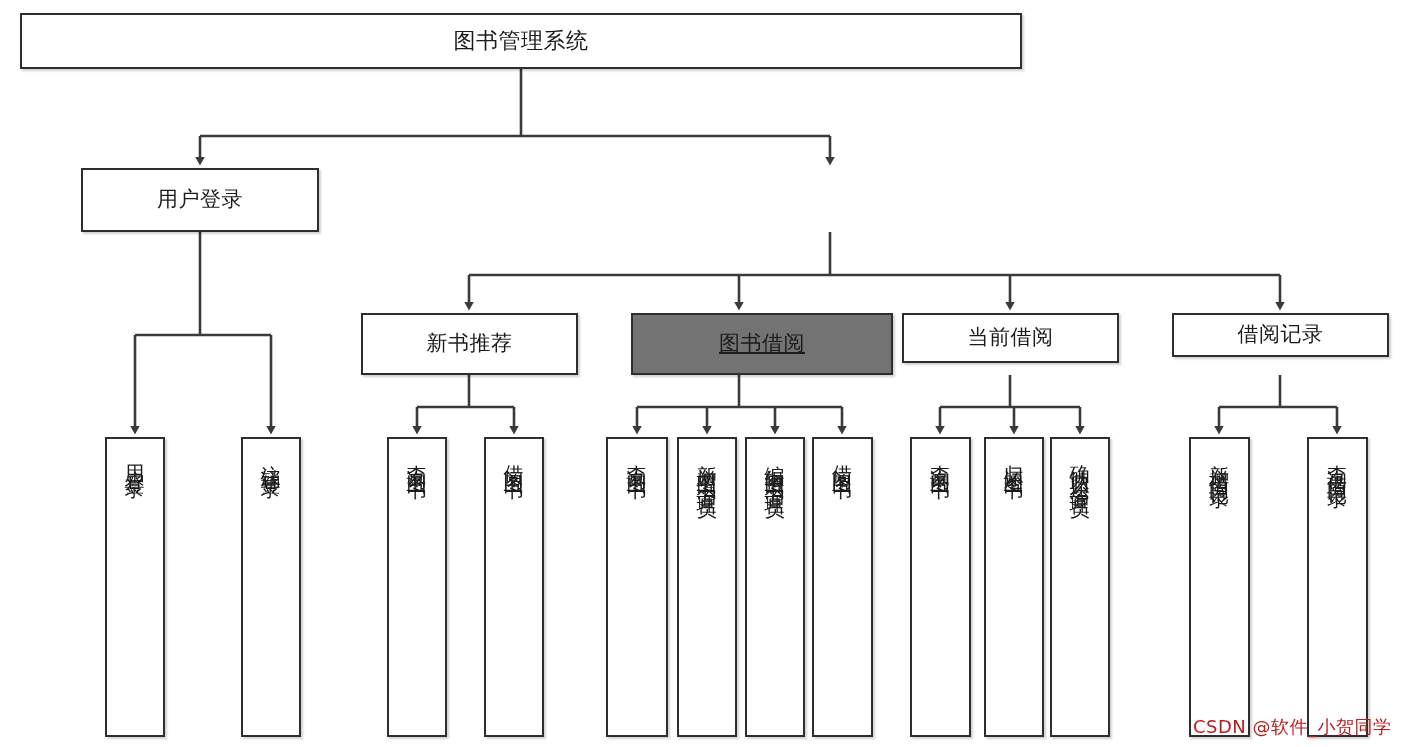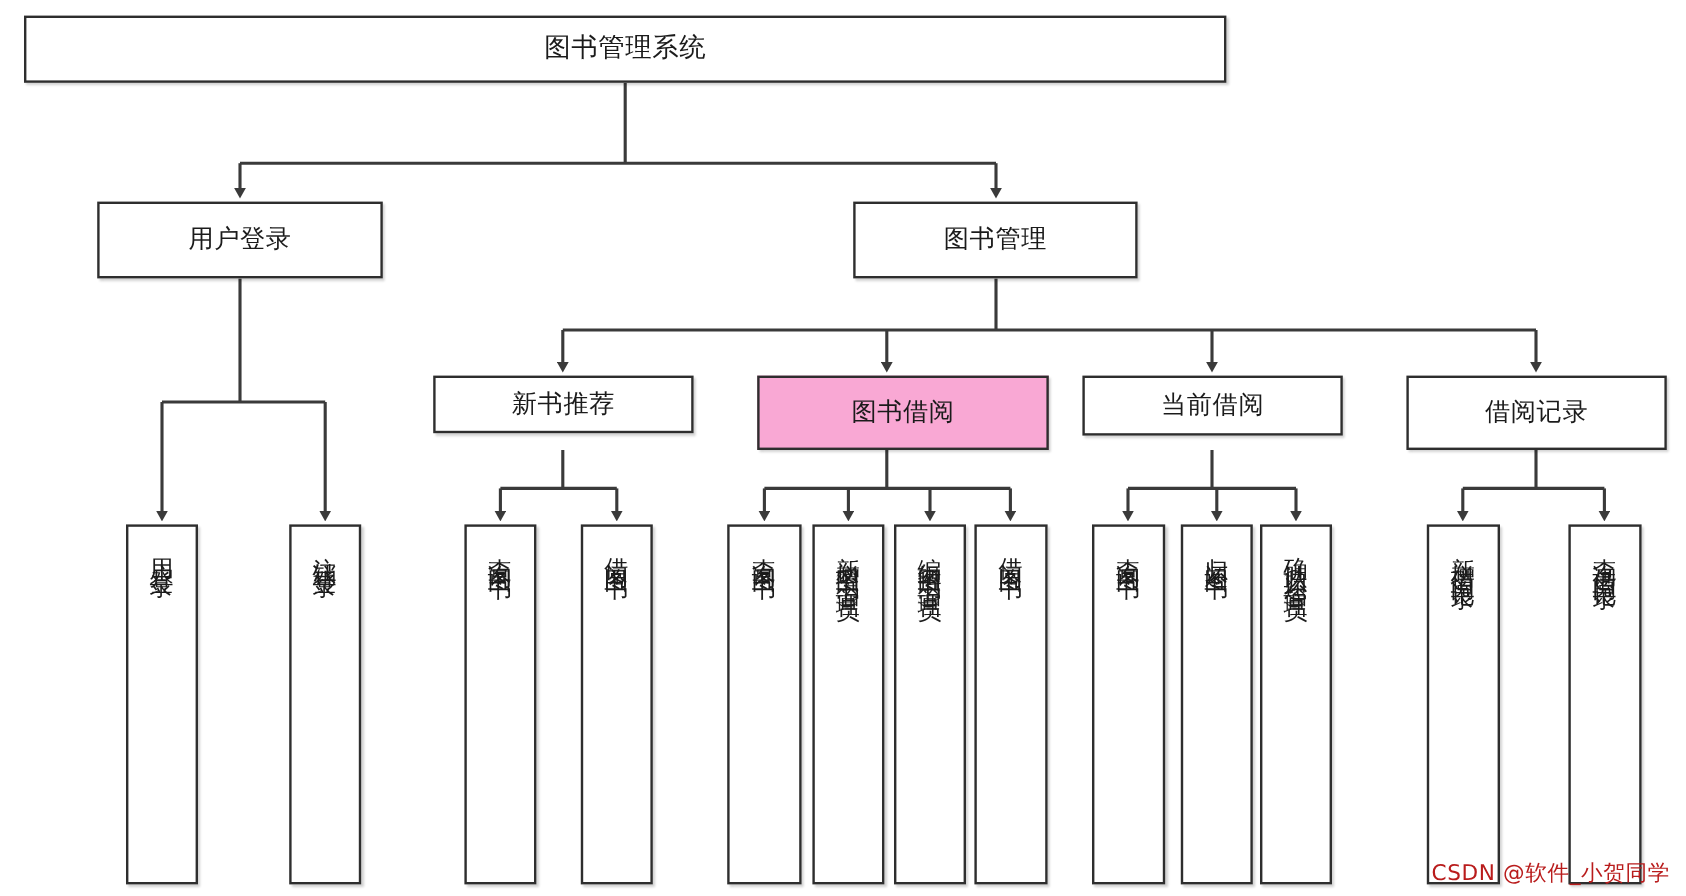--- a/index.html
+++ b/index.html
@@ -121,34 +121,31 @@
     </g>
   </svg>
 
   <div class="node lvl1" style="left: 20px; top: 13px; width: 1002px; height: 56px; border-color: rgb(46, 46, 46); background: rgb(255, 255, 255);">
     <span class="label">图书管理系统</span>
   </div>
 
   <div class="node lvl2" style="left: 81px; top: 168px; width: 238px; height: 64px; border-color: rgb(46, 46, 46); background: rgb(255, 255, 255);">
     <span class="label">用户登录</span>
   </div>
-  <div class="node lvl2" style="left: 711px; top: 168px; width: 237px; height: 64px; border-color: rgb(46, 46, 46); background: rgb(255, 255, 255);">
-    <span class="label">图书管理</span>
-  </div>
 
-  <div class="node lvl3" style="left: 361px; top: 313px; width: 217px; height: 48px; border-color: rgb(46, 46, 46); background: rgb(255, 255, 255);">
+  <div class="node lvl3" style="left: 361px; top: 313px; width: 217px; height: 62px; border-color: rgb(46, 46, 46); background: rgb(255, 255, 255);">
     <span class="label">新书推荐</span>
   </div>
-  <div class="node lvl3" style="left: 631px; top: 313px; width: 243px; height: 62px; border-color: rgb(46, 46, 46); background: #f9a8d4;">
+  <div class="node lvl3" style="left: 631px; top: 313px; width: 262px; height: 62px; border-color: rgb(46, 46, 46); background: #737373; text-decoration: underline;">
     <span class="label">图书借阅</span>
   </div>
   <div class="node lvl3" style="left: 902px; top: 313px; width: 217px; height: 50px; border-color: rgb(46, 46, 46); background: rgb(255, 255, 255);">
     <span class="label">当前借阅</span>
   </div>
-  <div class="node lvl3" style="left: 1172px; top: 313px; width: 217px; height: 62px; border-color: rgb(46, 46, 46); background: rgb(255, 255, 255);">
+  <div class="node lvl3" style="left: 1172px; top: 313px; width: 217px; height: 44px; border-color: rgb(46, 46, 46); background: rgb(255, 255, 255);">
     <span class="label">借阅记录</span>
   </div>
 
   <div class="node leaf" style="left: 105px; top: 437px; width: 60px; height: 300px; border-color: rgb(46, 46, 46); background: rgb(255, 255, 255);">
     <span class="label">用户登录</span>
   </div>
   <div class="node leaf" style="left: 241px; top: 437px; width: 60px; height: 300px; border-color: rgb(46, 46, 46); background: rgb(255, 255, 255);">
     <span class="label">注销登录</span>
   </div>
   <div class="node leaf" style="left: 387px; top: 437px; width: 60px; height: 300px; border-color: rgb(46, 46, 46); background: rgb(255, 255, 255);">

